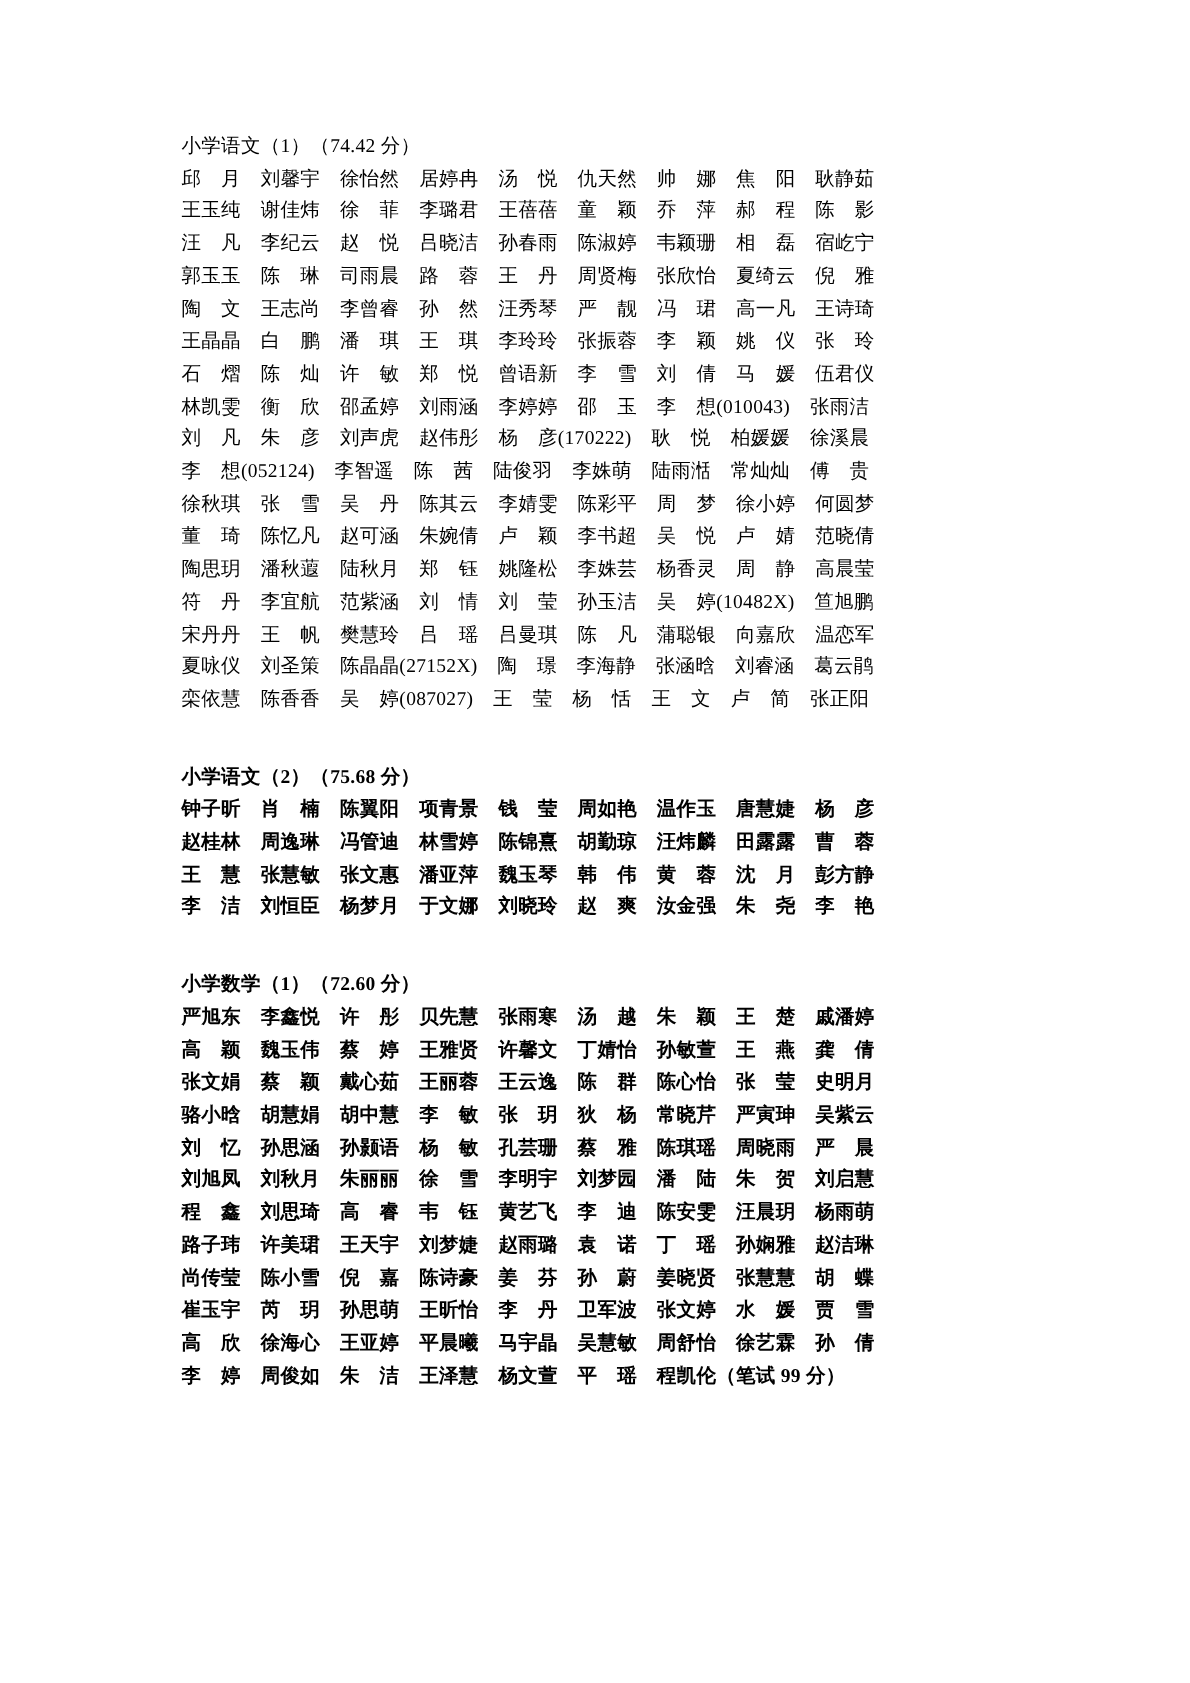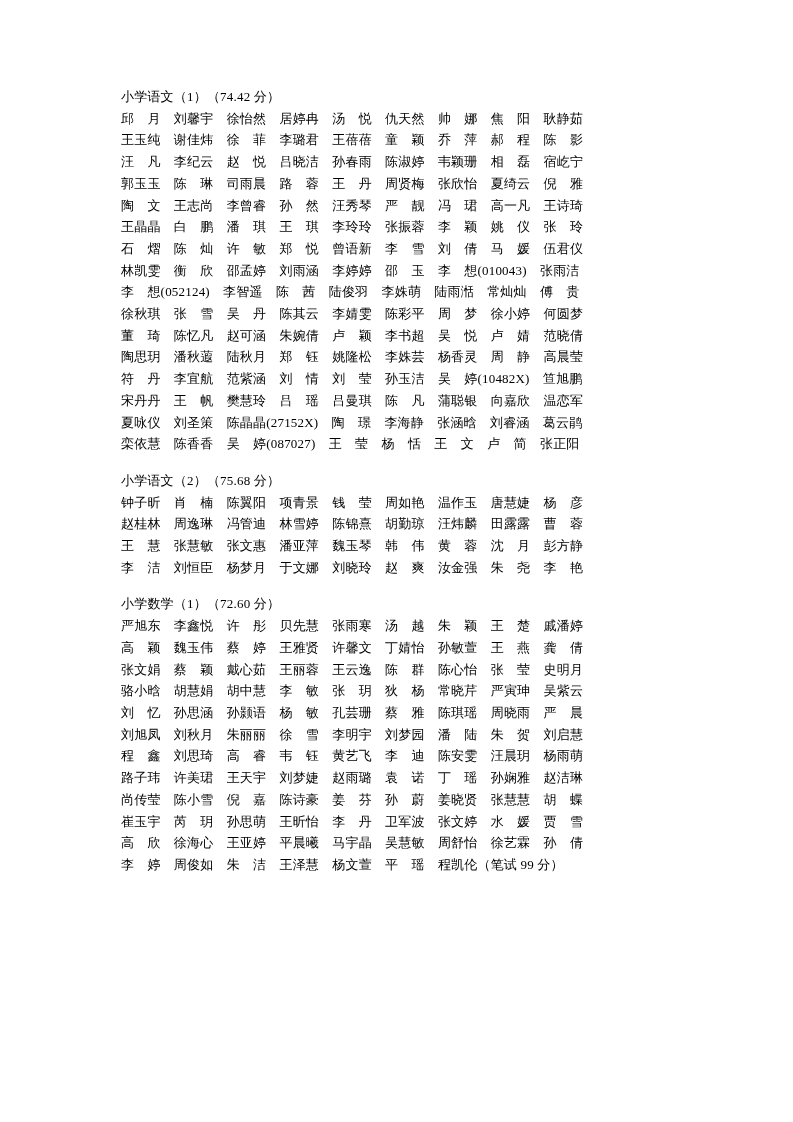--- a/index.html
+++ b/index.html
@@ -18,21 +18,22 @@
     width: 793px;
     height: 1122px;
     background: #ffffff;
     overflow: hidden;
   }
   .content {
     padding: 86px 0 0 121px;
     width: 580px;
   }
   .section + .section {
-    margin-top: 15px;
+    margin-top: 30px;
+    font-weight: bold;
   }
   .line {
     font-size: 13px;
     line-height: 21.7px;
     white-space: pre;
     letter-spacing: 0.2px;
     color: #000000;
   }
 </style>
 </head>
@@ -43,20 +44,21 @@
       <div class="section">
         <div class="line title">小学语文（1）（74.42 分）</div>
         <div class="line"><span>邱　月</span>　<span>刘馨宇</span>　<span>徐怡然</span>　<span>居婷冉</span>　<span>汤　悦</span>　<span>仇天然</span>　<span>帅　娜</span>　<span>焦　阳</span>　<span>耿静茹</span></div>
         <div class="line"><span>王玉纯</span>　<span>谢佳炜</span>　<span>徐　菲</span>　<span>李璐君</span>　<span>王蓓蓓</span>　<span>童　颖</span>　<span>乔　萍</span>　<span>郝　程</span>　<span>陈　影</span></div>
         <div class="line"><span>汪　凡</span>　<span>李纪云</span>　<span>赵　悦</span>　<span>吕晓洁</span>　<span>孙春雨</span>　<span>陈淑婷</span>　<span>韦颖珊</span>　<span>相　磊</span>　<span>宿屹宁</span></div>
         <div class="line"><span>郭玉玉</span>　<span>陈　琳</span>　<span>司雨晨</span>　<span>路　蓉</span>　<span>王　丹</span>　<span>周贤梅</span>　<span>张欣怡</span>　<span>夏绮云</span>　<span>倪　雅</span></div>
         <div class="line"><span>陶　文</span>　<span>王志尚</span>　<span>李曾睿</span>　<span>孙　然</span>　<span>汪秀琴</span>　<span>严　靓</span>　<span>冯　珺</span>　<span>高一凡</span>　<span>王诗琦</span></div>
         <div class="line"><span>王晶晶</span>　<span>白　鹏</span>　<span>潘　琪</span>　<span>王　琪</span>　<span>李玲玲</span>　<span>张振蓉</span>　<span>李　颖</span>　<span>姚　仪</span>　<span>张　玲</span></div>
         <div class="line"><span>石　熠</span>　<span>陈　灿</span>　<span>许　敏</span>　<span>郑　悦</span>　<span>曾语新</span>　<span>李　雪</span>　<span>刘　倩</span>　<span>马　媛</span>　<span>伍君仪</span></div>
         <div class="line"><span>林凯雯</span>　<span>衡　欣</span>　<span>邵孟婷</span>　<span>刘雨涵</span>　<span>李婷婷</span>　<span>邵　玉</span>　<span>李　想(010043)</span>　<span>张雨洁</span></div>
+        <div class="line"><span>刘　凡</span>　<span>朱　彦</span>　<span>刘声虎</span>　<span>赵伟彤</span>　<span>杨　彦(170222)</span>　<span>耿　悦</span>　<span>柏媛媛</span>　<span>徐溪晨</span></div>
         <div class="line"><span>李　想(052124)</span>　<span>李智遥</span>　<span>陈　茜</span>　<span>陆俊羽</span>　<span>李姝萌</span>　<span>陆雨湉</span>　<span>常灿灿</span>　<span>傅　贵</span></div>
         <div class="line"><span>徐秋琪</span>　<span>张　雪</span>　<span>吴　丹</span>　<span>陈其云</span>　<span>李婧雯</span>　<span>陈彩平</span>　<span>周　梦</span>　<span>徐小婷</span>　<span>何圆梦</span></div>
         <div class="line"><span>董　琦</span>　<span>陈忆凡</span>　<span>赵可涵</span>　<span>朱婉倩</span>　<span>卢　颖</span>　<span>李书超</span>　<span>吴　悦</span>　<span>卢　婧</span>　<span>范晓倩</span></div>
         <div class="line"><span>陶思玥</span>　<span>潘秋蕸</span>　<span>陆秋月</span>　<span>郑　钰</span>　<span>姚隆松</span>　<span>李姝芸</span>　<span>杨香灵</span>　<span>周　静</span>　<span>高晨莹</span></div>
         <div class="line"><span>符　丹</span>　<span>李宜航</span>　<span>范紫涵</span>　<span>刘　情</span>　<span>刘　莹</span>　<span>孙玉洁</span>　<span>吴　婷(10482X)</span>　<span>笪旭鹏</span></div>
         <div class="line"><span>宋丹丹</span>　<span>王　帆</span>　<span>樊慧玲</span>　<span>吕　瑶</span>　<span>吕曼琪</span>　<span>陈　凡</span>　<span>蒲聪银</span>　<span>向嘉欣</span>　<span>温恋军</span></div>
         <div class="line"><span>夏咏仪</span>　<span>刘圣策</span>　<span>陈晶晶(27152X)</span>　<span>陶　璟</span>　<span>李海静</span>　<span>张涵晗</span>　<span>刘睿涵</span>　<span>葛云鹃</span></div>
         <div class="line"><span>栾依慧</span>　<span>陈香香</span>　<span>吴　婷(087027)</span>　<span>王　莹</span>　<span>杨　恬</span>　<span>王　文</span>　<span>卢　简</span>　<span>张正阳</span></div>
       </div>
       <div class="section">

